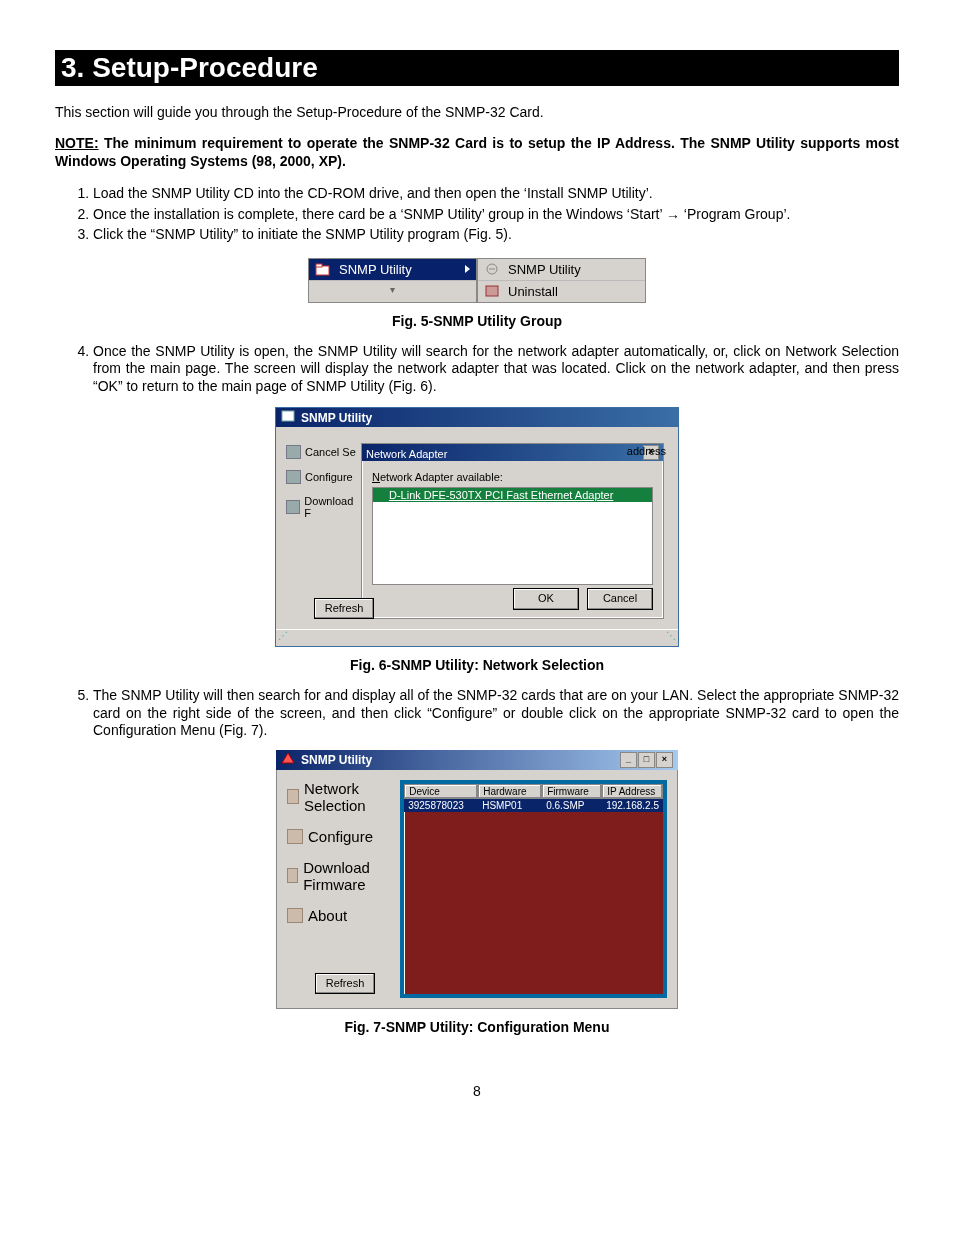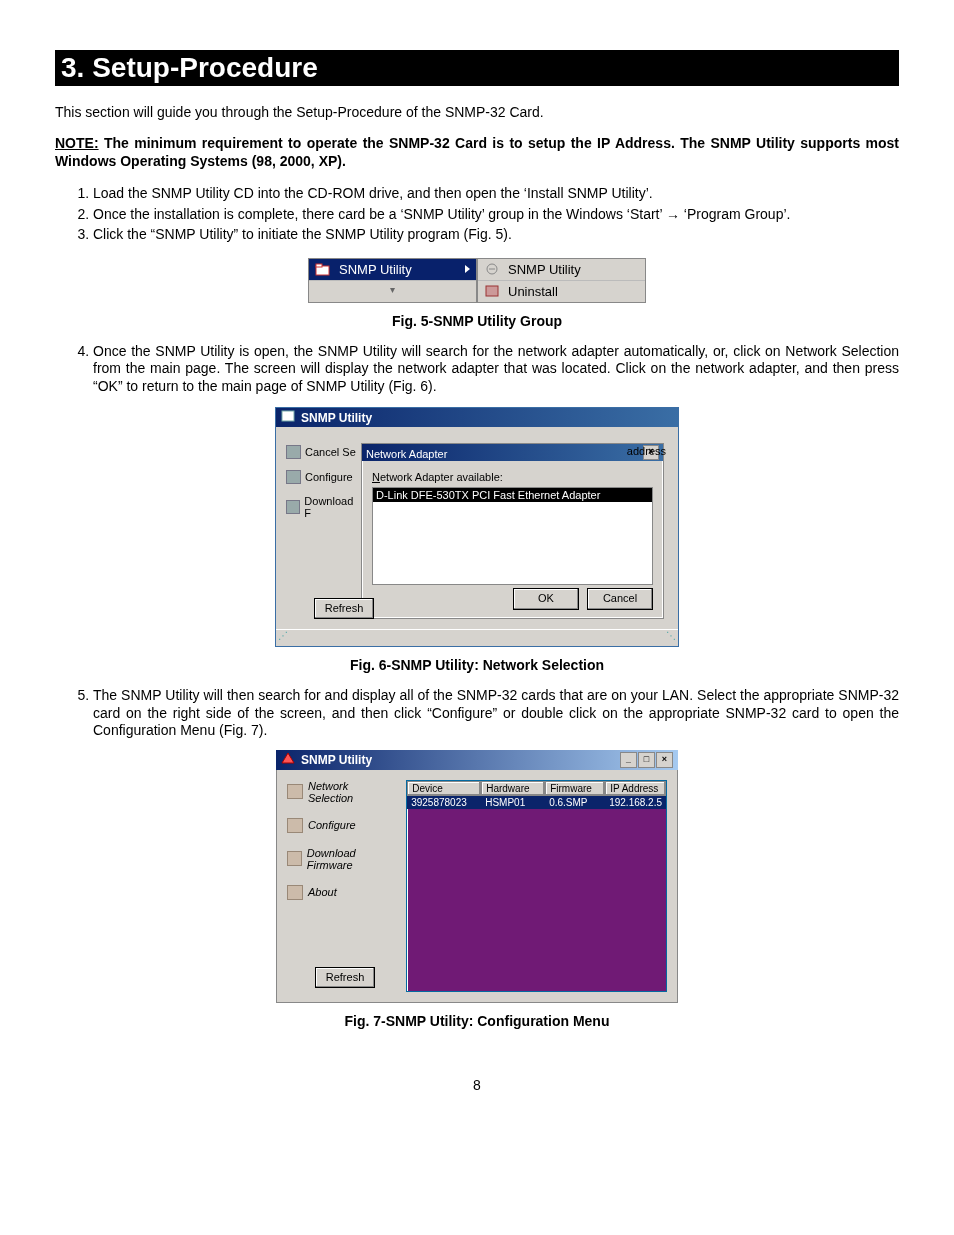--- a/index.html
+++ b/index.html
@@ -145,23 +145,24 @@
   }
   .fig6-dialog-body { padding: 10px 10px 8px 10px; }
   .fig6-listbox {
     margin-top: 4px;
     background: #fff;
     border: 1px solid #888;
     height: 96px;
     font-size: 11px;
   }
   .fig6-listbox-sel {
-    background: #000000;
-    color: #fff;
-    padding: 1px 3px;
+    background: #15803d;
+    color: #fff;
+    padding: 1px 16px;
+    text-decoration: underline;
   }
   .fig6-btnrow {
     display: flex;
     justify-content: flex-end;
     gap: 8px;
     margin-top: 3px;
   }
   .w95-btn {
     width: 64px; height: 20px;
     background: #d6d3ce;
@@ -227,34 +228,33 @@
     background: #d6d3ce;
     border: 1px solid #888;
     border-top: none;
     padding: 10px;
     display: flex;
     gap: 10px;
     position: relative;
   }
   .fig7-side {
     width: 120px;
-    font-size: 11px;
-    font-style: italic;
+    font-size: 15px;
   }
   .fig7-side-item {
     display: flex;
     align-items: center;
     gap: 5px;
     margin-bottom: 14px;
   }
   .fig7-side-icon { width: 14px; height: 13px; background: #cba; border: 1px solid #987; }
   .fig7-table-wrap {
     flex: 1;
-    background: #701a75;
-    border: 1px solid #0369a1;
+    background: #7f1d1d;
+    border: 4px solid #0369a1;
     box-shadow: 1px 1px 0 #fff inset;
     height: 210px;
     font-size: 11px;
   }
   .fig7-head {
     display: flex;
     background: #d6d3ce;
   }
   .fig7-hcell {
     border: 1px solid #888;

